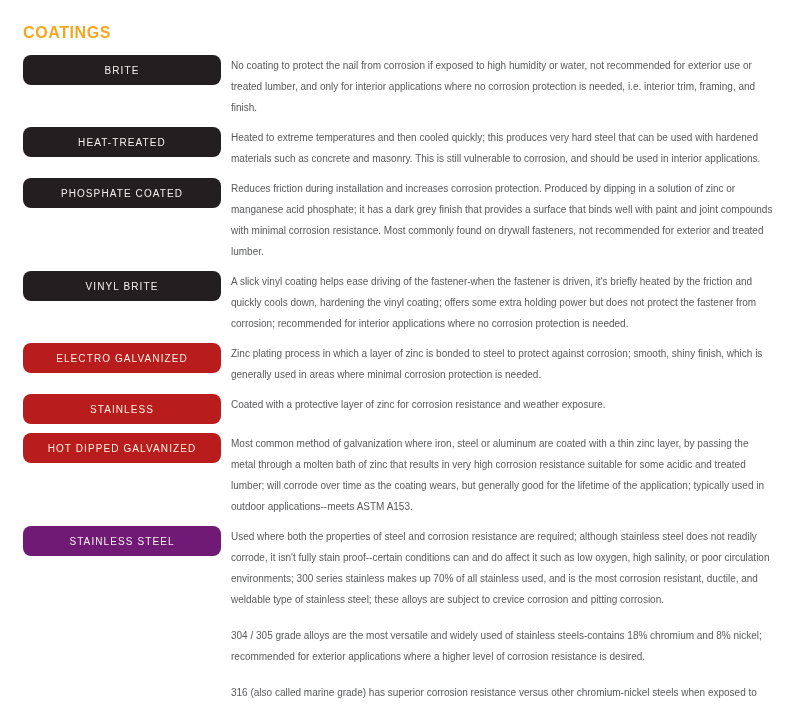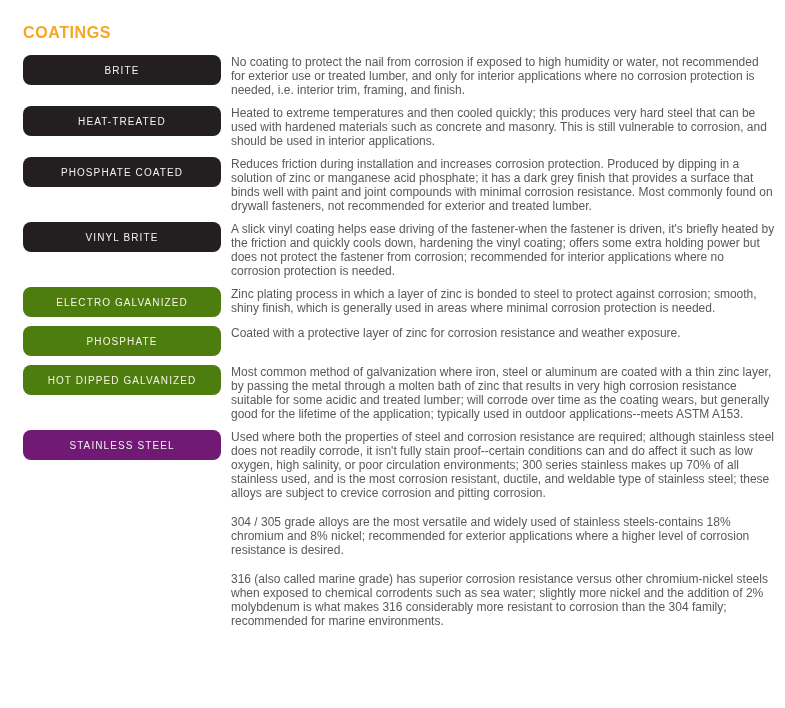--- a/index.html
+++ b/index.html
@@ -42,27 +42,27 @@
     border-radius: 8px;
     display: flex;
     align-items: center;
     justify-content: center;
     font-size: 10px;
     letter-spacing: 1.1px;
     white-space: nowrap;
     color: #F4F2EF;
   }
   .badge-black  { background: #231F20; }
-  .badge-orange { background: #4d7c0f; color: #FBF3E4; }
+  .badge-orange { background: #b91c1c; color: #FBF3E4; }
   .badge-gray   { background: #701a75; }
   .desc {
     flex: 1;
     color: #58595B;
-    font-size: 12px;
-    line-height: 14px;
+    font-size: 10px;
+    line-height: 21px;
     padding-top: 0px;
     max-width: 548px;
   }
   .desc p {
     margin: 0 0 15px 0;
   }
   .desc p:last-child {
     margin-bottom: 0;
   }
 </style>
@@ -124,21 +124,21 @@
       </div>
     </div>
     <div class="desc">
       <p>Zinc plating process in which a layer of zinc is bonded to steel to protect against corrosion; smooth, shiny finish, which is generally used in areas where minimal corrosion protection is needed.</p>
     </div>
   </div>
 
   <div class="row">
     <div class="badge-col">
       <div class="badge badge-orange">
-        <span>PHOSPHATE</span>
+        <span>STAINLESS</span>
       </div>
     </div>
     <div class="desc">
       <p>Coated with a protective layer of zinc for corrosion resistance and weather exposure.</p>
     </div>
   </div>
 
   <div class="row">
     <div class="badge-col">
       <div class="badge badge-orange">

